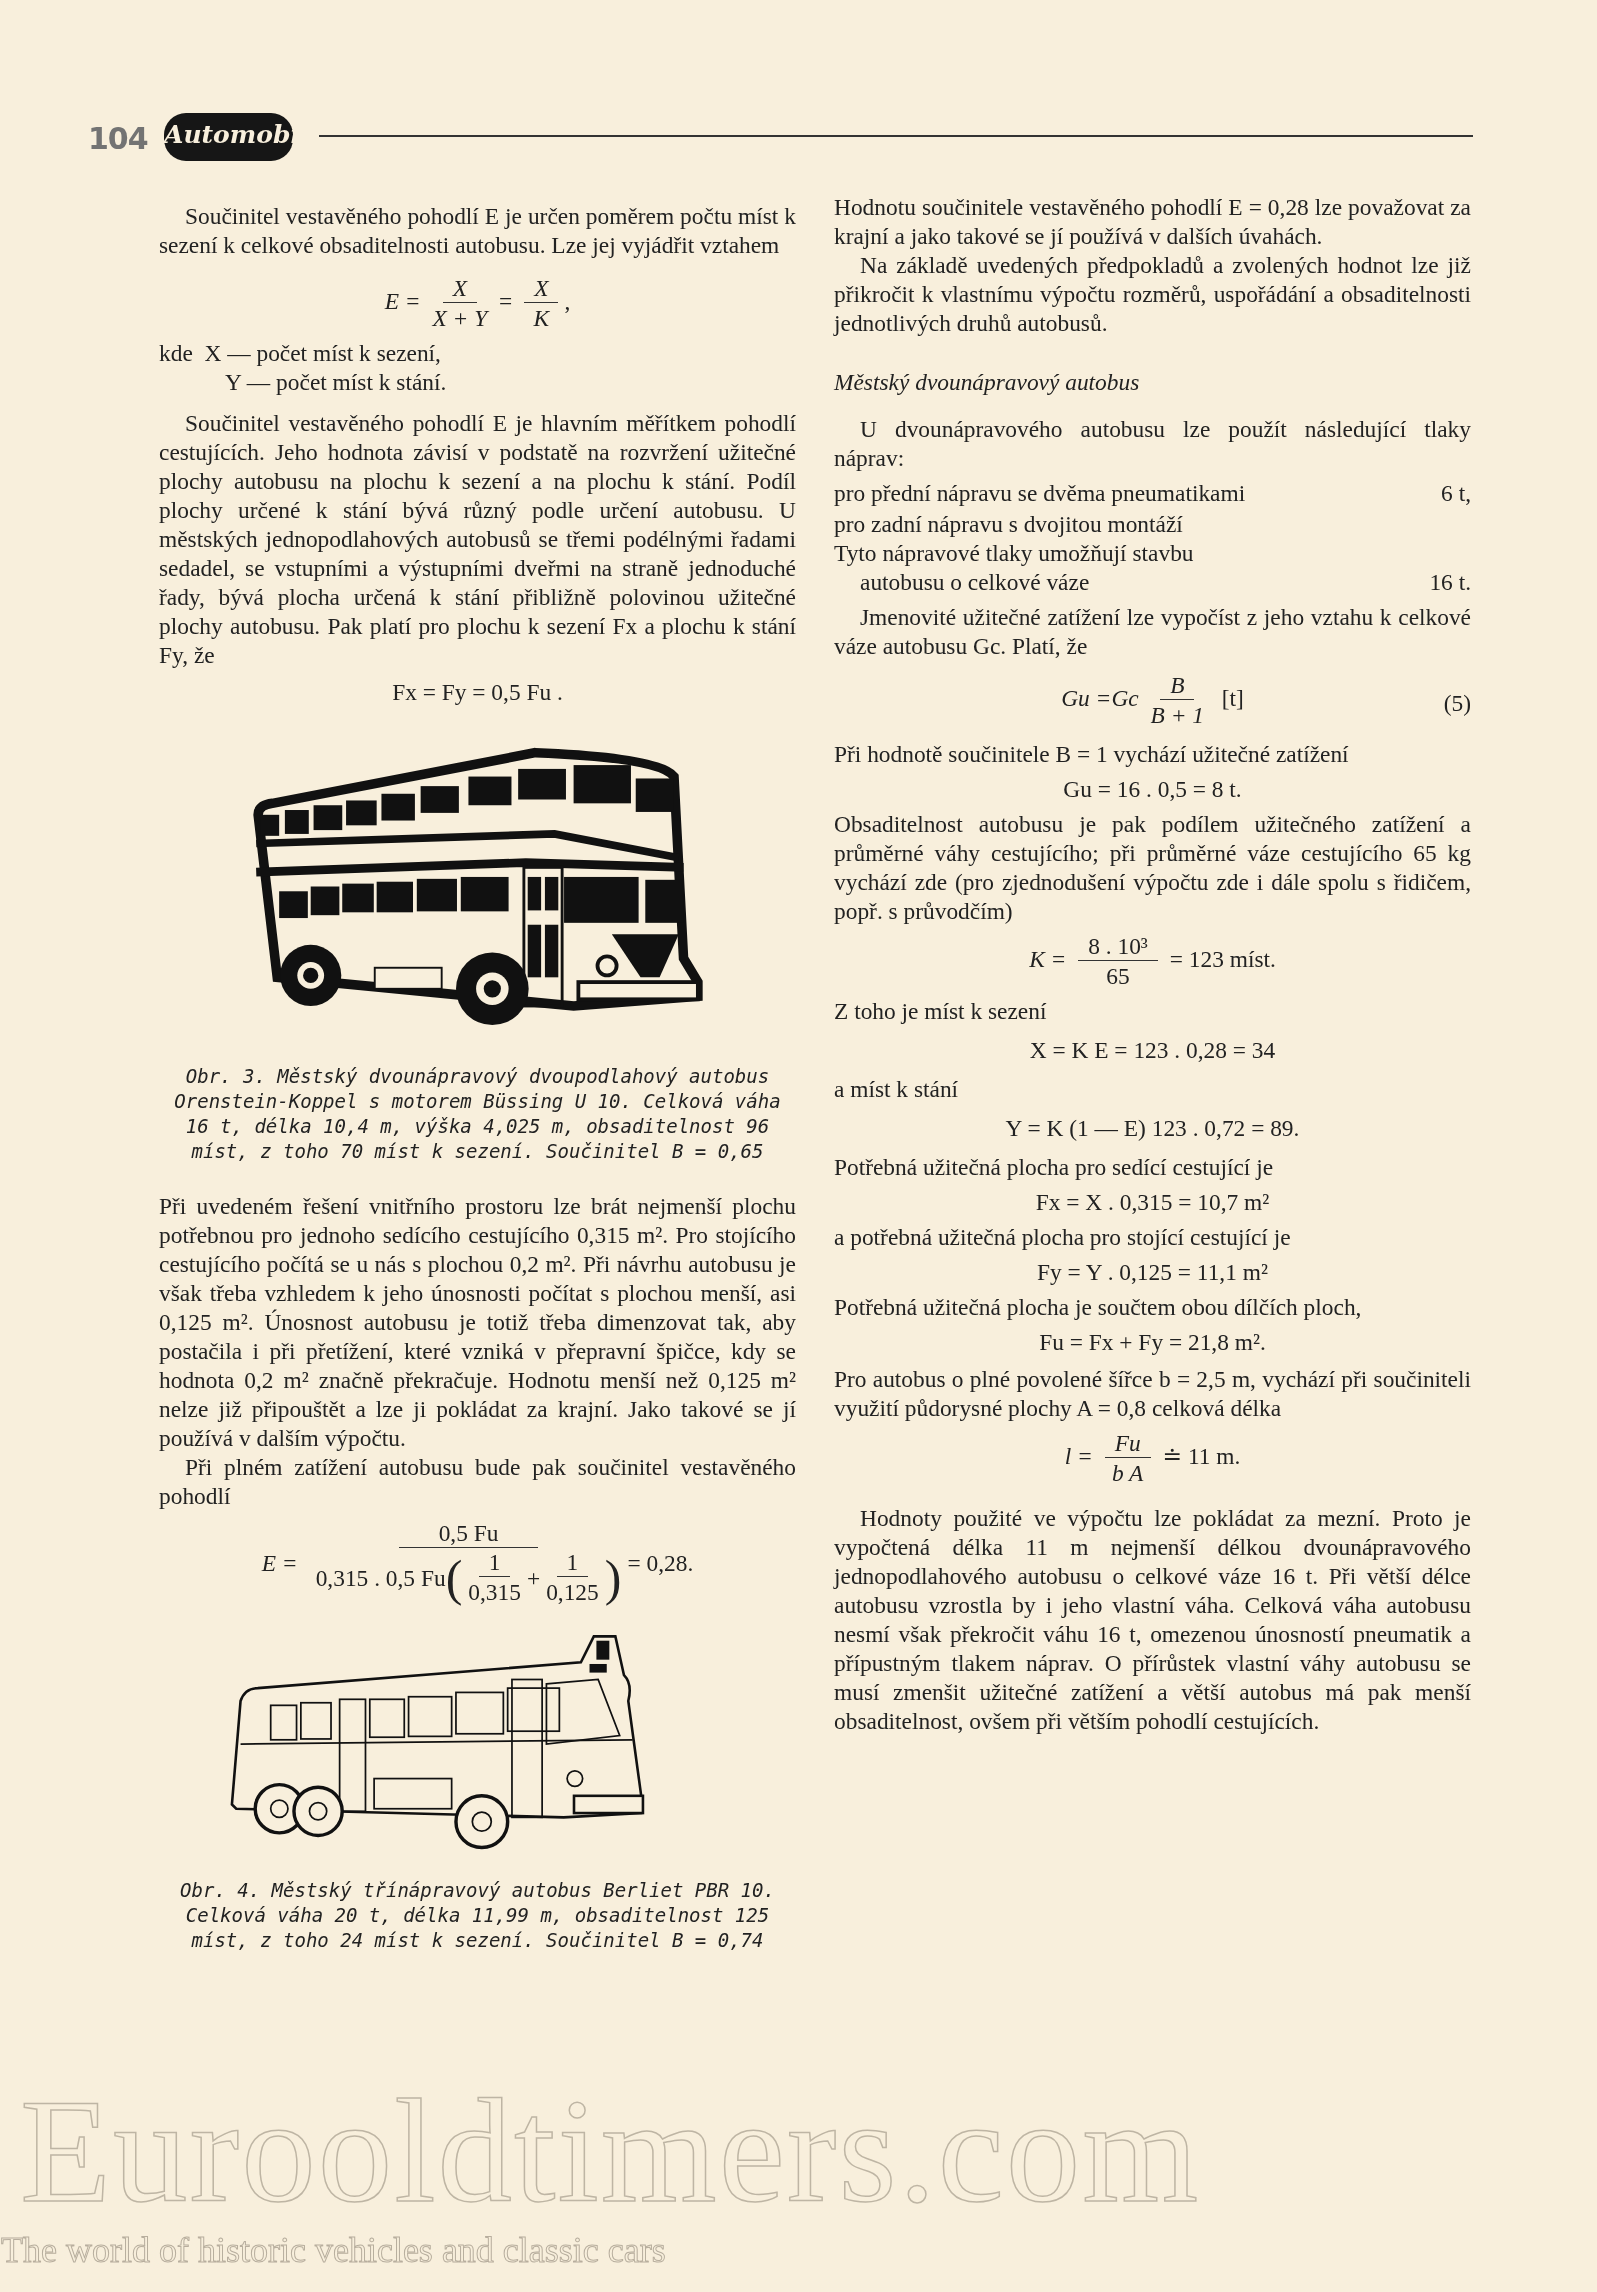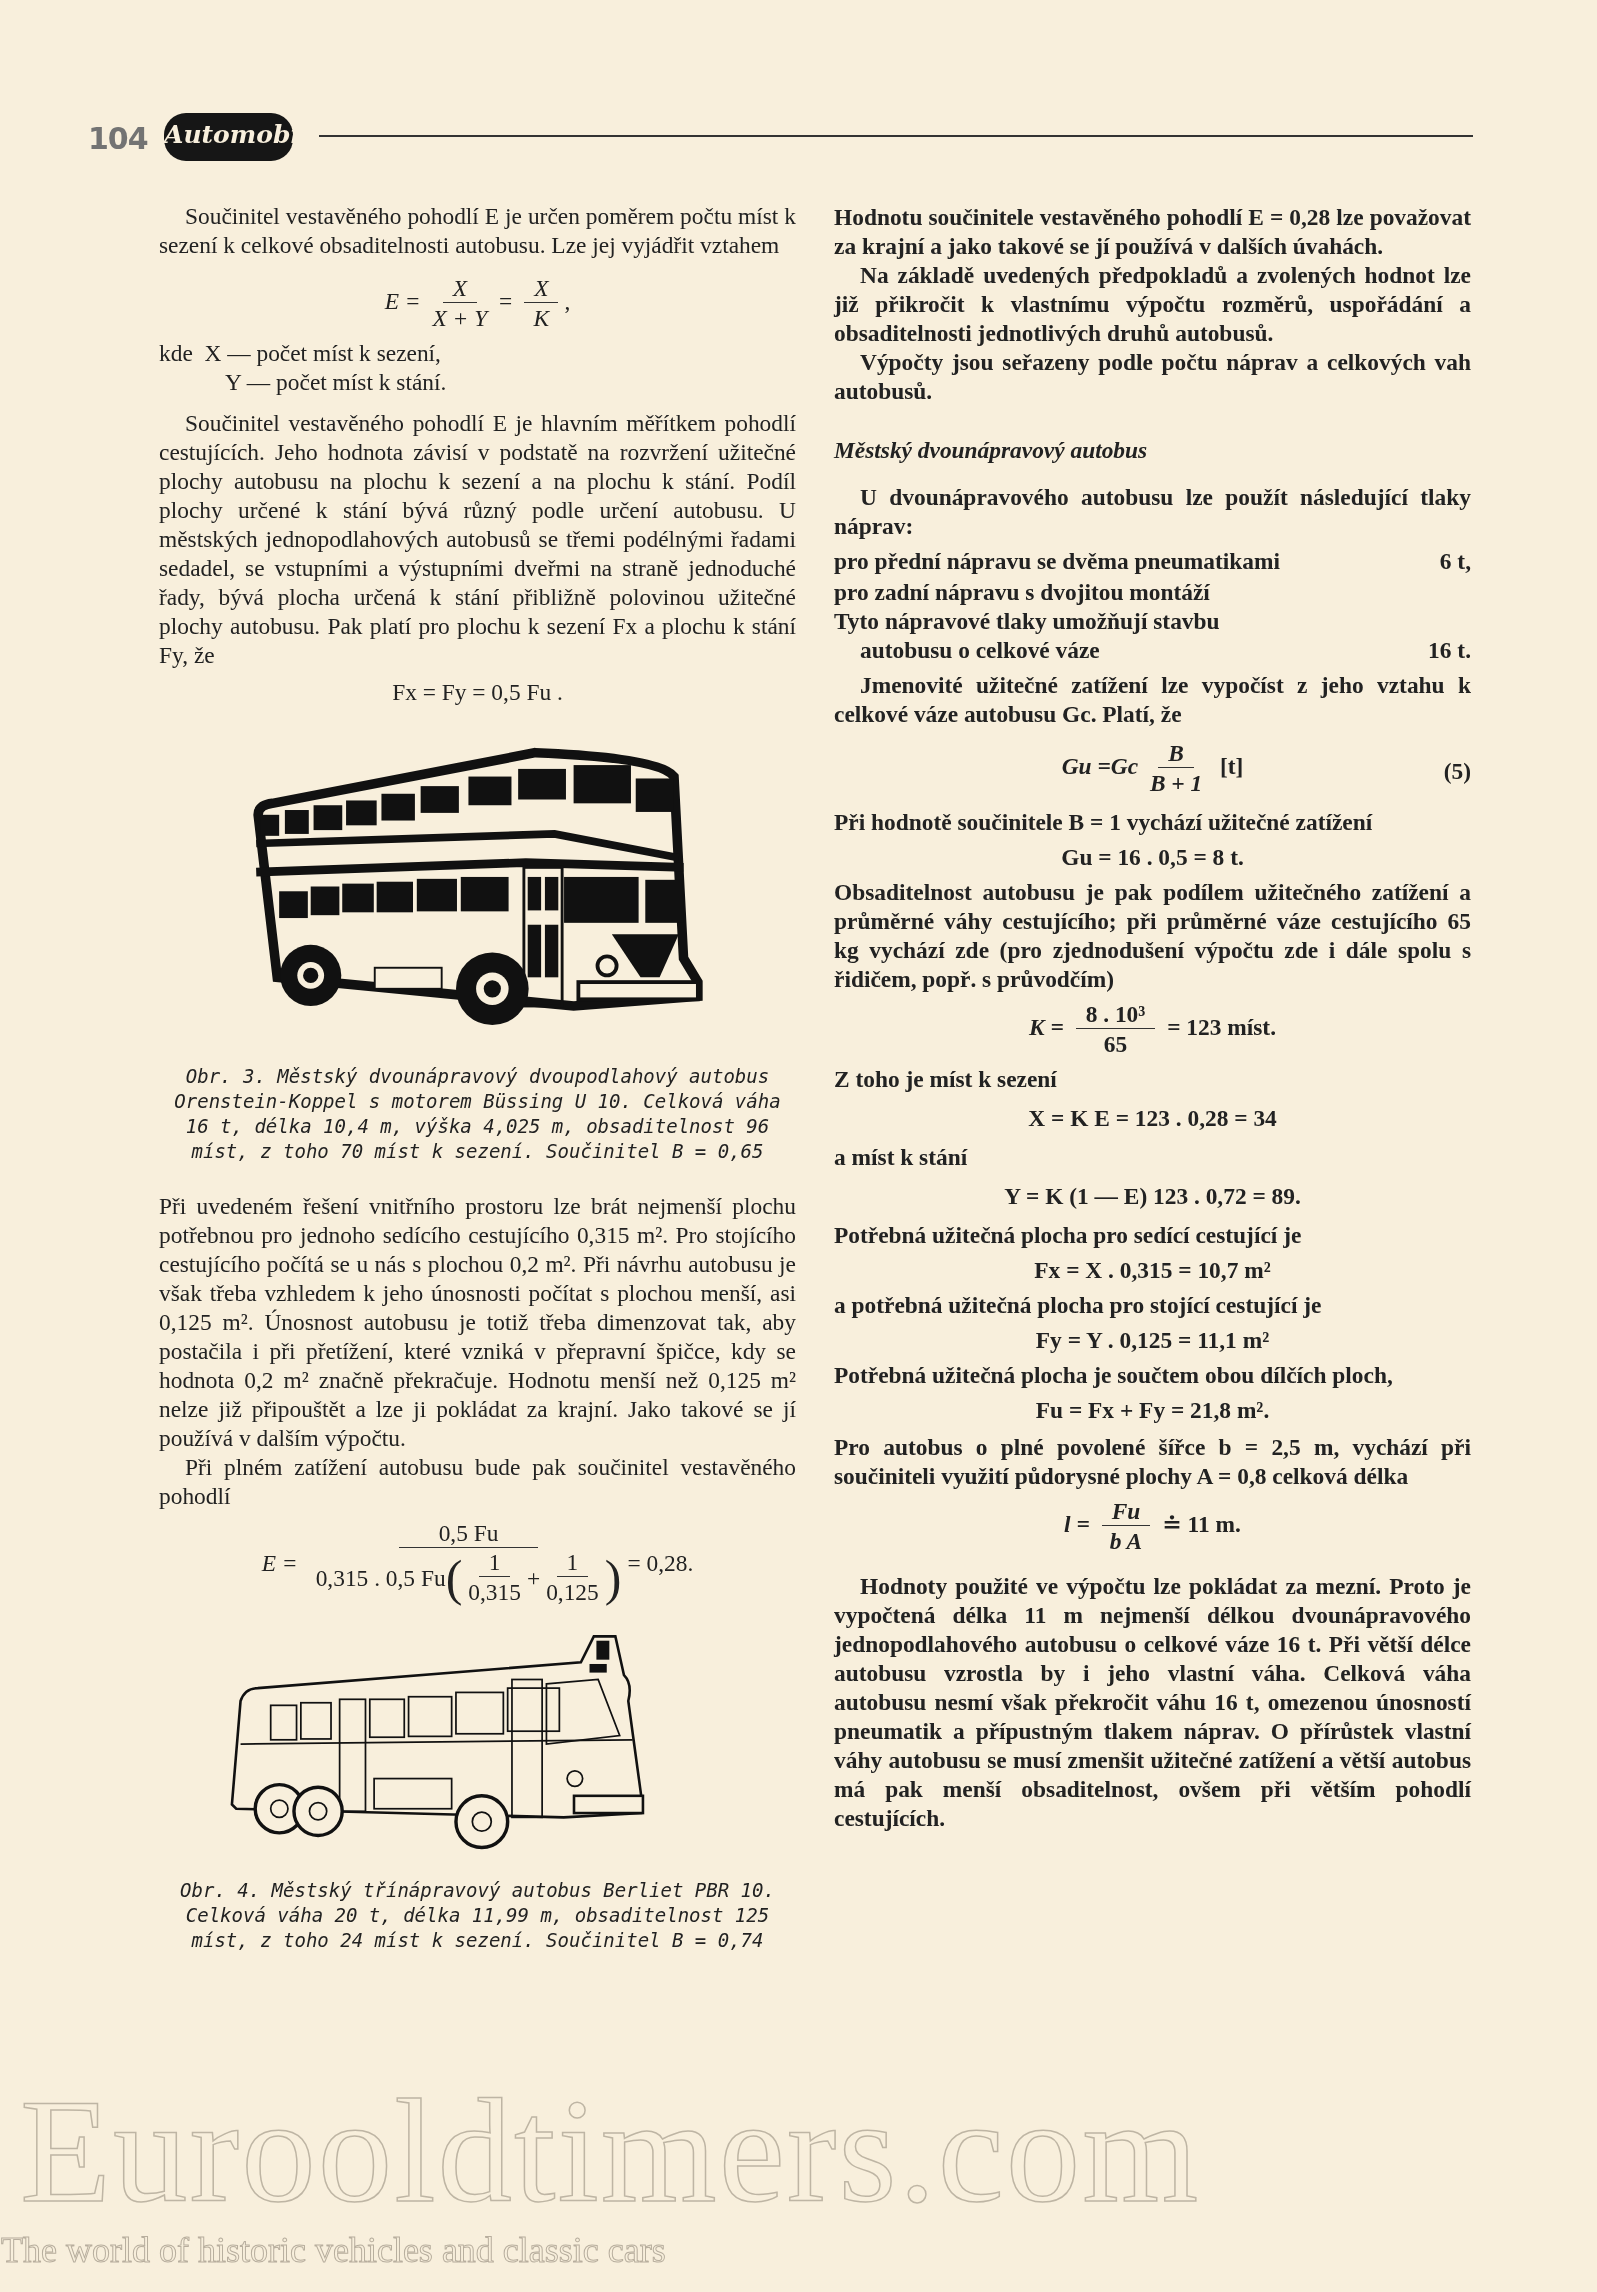--- a/index.html
+++ b/index.html
@@ -153,24 +153,23 @@
         <circle cx="115" cy="218" r="10" fill="none" stroke="#111" stroke-width="2"></circle>
       <circle cx="305" cy="230" r="30" fill="#f8efdc" stroke="#111" stroke-width="4"></circle>
         <circle cx="305" cy="230" r="11" fill="none" stroke="#111" stroke-width="2"></circle>
       <circle cx="413" cy="180" r="9" fill="none" stroke="#111" stroke-width="2"></circle>
       <rect x="412" y="200" width="80" height="20" fill="#f8efdc" stroke="#111" stroke-width="3"></rect>
     </svg>
   </div>
   <div class="caption">Obr. 4. Městský třínápravový autobus Berliet PBR 10. Celková váha 20 t, délka 11,99 m, obsaditelnost 125 míst, z toho 24 míst k sezení. Součinitel B = 0,74</div>
 </div>
 
-<div class="col right" style="top:203px;font-weight:bold;">
+<div class="col right" style="top:193px;">
   <p>Hodnotu součinitele vestavěného pohodlí E = 0,28 lze považovat za krajní a jako takové se jí používá v dalších úvahách.</p>
   <p class="ind">Na základě uvedených předpokladů a zvolených hodnot lze již přikročit k vlastnímu výpočtu rozměrů, uspořádání a obsaditelnosti jednotlivých druhů autobusů.</p>
-  <p class="ind">Výpočty jsou seřazeny podle počtu náprav a celkových vah autobusů.</p>
   <p class="it" style="margin-top:30px;">Městský dvounápravový autobus</p>
   <p class="ind" style="margin-top:18px;">U dvounápravového autobusu lze použít následující tlaky náprav:</p>
   <div style="margin-top:6px;">
     <div class="row" style="margin-bottom:2px;">
         <span>pro přední nápravu se dvěma pneumatikami</span>
         <span>6 t,</span>
       </div>
     <div>pro zadní nápravu s dvojitou montáží</div>
     <div>Tyto nápravové tlaky umožňují stavbu</div>
     <div class="row hang">

